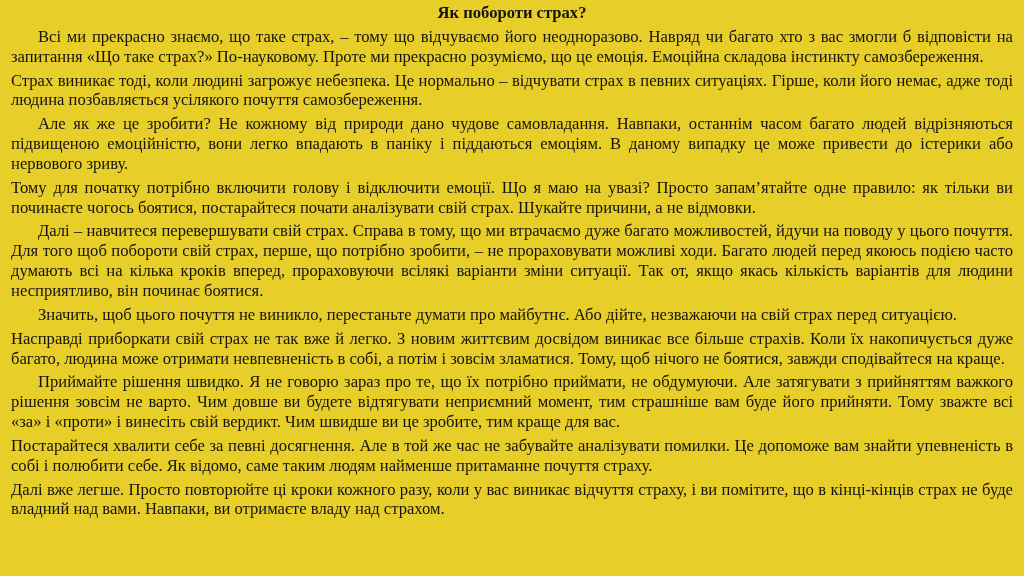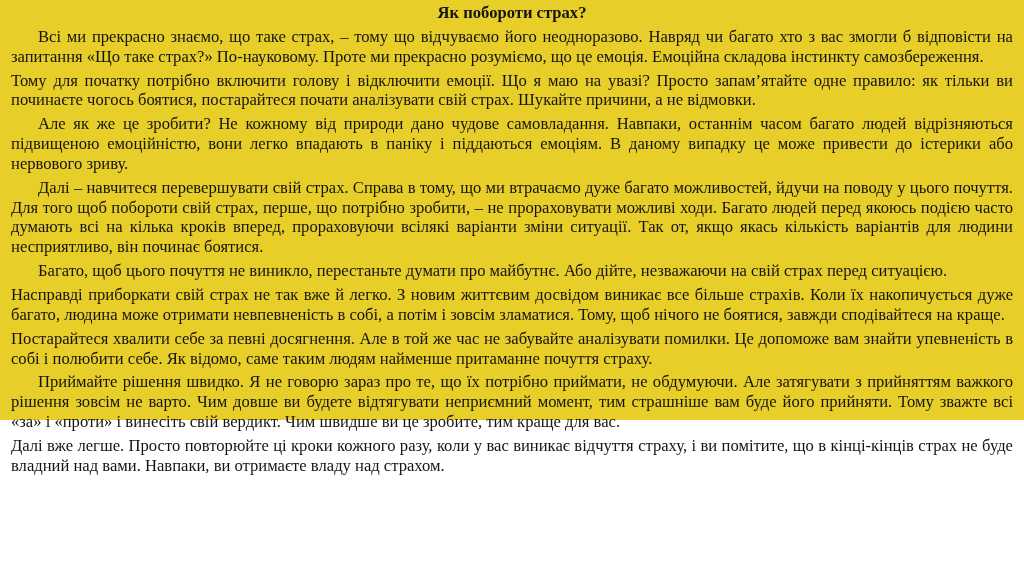--- a/index.html
+++ b/index.html
@@ -7,21 +7,21 @@
     padding: 0;
   }
   body {
     width: 1024px;
     height: 576px;
     overflow: hidden;
   }
   .page {
     box-sizing: border-box;
     width: 1024px;
-    height: 420px;
+    height: 576px;
     background: #e8ce29;
     padding: 3px 7px 0 7px;
     font-family: "Liberation Serif", "DejaVu Serif", serif;
     font-size: 16.6px;
     line-height: 19.85px;
     color: #161410;
     text-align: justify;
   }
   .title {
     margin: 0;
@@ -35,21 +35,22 @@
   .para.indent {
     text-indent: 27px;
   }
 </style>
 </head>
 <body>
 
 <div class="page">
   <h1 class="title">Як побороти страх?</h1>
   <p class="para indent">Всі ми прекрасно знаємо, що таке страх, – тому що відчуваємо його неодноразово. Навряд чи багато хто з вас змогли б відповісти на запитання «Що таке страх?» По-науковому. Проте ми прекрасно розуміємо, що це емоція. Емоційна складова інстинкту самозбереження.</p>
+  <p class="para">Страх виникає тоді, коли людині загрожує небезпека. Це нормально – відчувати страх в певних ситуаціях. Гірше, коли його немає, адже тоді людина позбавляється усілякого почуття самозбереження.</p>
+  <p class="para indent">Але як же це зробити? Не кожному від природи дано чудове самовладання. Навпаки, останнім часом багато людей відрізняються підвищеною емоційністю, вони легко впадають в паніку і піддаються емоціям. В даному випадку це може привести до істерики або нервового зриву.</p>
   <p class="para">Тому для початку потрібно включити голову і відключити емоції. Що я маю на увазі? Просто запам’ятайте одне правило: як тільки ви починаєте чогось боятися, постарайтеся почати аналізувати свій страх. Шукайте причини, а не відмовки.</p>
-  <p class="para indent">Але як же це зробити? Не кожному від природи дано чудове самовладання. Навпаки, останнім часом багато людей відрізняються підвищеною емоційністю, вони легко впадають в паніку і піддаються емоціям. В даному випадку це може привести до істерики або нервового зриву.</p>
   <p class="para indent">Далі – навчитеся перевершувати свій страх. Справа в тому, що ми втрачаємо дуже багато можливостей, йдучи на поводу у цього почуття. Для того щоб побороти свій страх, перше, що потрібно зробити, – не прораховувати можливі ходи. Багато людей перед якоюсь подією часто думають всі на кілька кроків вперед, прораховуючи всілякі варіанти зміни ситуації. Так от, якщо якась кількість варіантів для людини несприятливо, він починає боятися.</p>
-  <p class="para indent">Багато, щоб цього почуття не виникло, перестаньте думати про майбутнє. Або дійте, незважаючи на свій страх перед ситуацією.</p>
+  <p class="para indent">Значить, щоб цього почуття не виникло, перестаньте думати про майбутнє. Або дійте, незважаючи на свій страх перед ситуацією.</p>
   <p class="para">Насправді приборкати свій страх не так вже й легко. З новим життєвим досвідом виникає все більше страхів. Коли їх накопичується дуже багато, людина може отримати невпевненість в собі, а потім і зовсім зламатися. Тому, щоб нічого не боятися, завжди сподівайтеся на краще.</p>
+  <p class="para indent">Приймайте рішення швидко. Я не говорю зараз про те, що їх потрібно приймати, не обдумуючи. Але затягувати з прийняттям важкого рішення зовсім не варто. Чим довше ви будете відтягувати неприємний момент, тим страшніше вам буде його прийняти. Тому зважте всі «за» і «проти» і винесіть свій вердикт. Чим швидше ви це зробите, тим краще для вас.</p>
   <p class="para">Постарайтеся хвалити себе за певні досягнення. Але в той же час не забувайте аналізувати помилки. Це допоможе вам знайти упевненість в собі і полюбити себе. Як відомо, саме таким людям найменше притаманне почуття страху.</p>
-  <p class="para indent">Приймайте рішення швидко. Я не говорю зараз про те, що їх потрібно приймати, не обдумуючи. Але затягувати з прийняттям важкого рішення зовсім не варто. Чим довше ви будете відтягувати неприємний момент, тим страшніше вам буде його прийняти. Тому зважте всі «за» і «проти» і винесіть свій вердикт. Чим швидше ви це зробите, тим краще для вас.</p>
   <p class="para">Далі вже легше. Просто повторюйте ці кроки кожного разу, коли у вас виникає відчуття страху, і ви помітите, що в кінці-кінців страх не буде владний над вами. Навпаки, ви отримаєте владу над страхом.</p>
 </div>
 
 </body></html>

